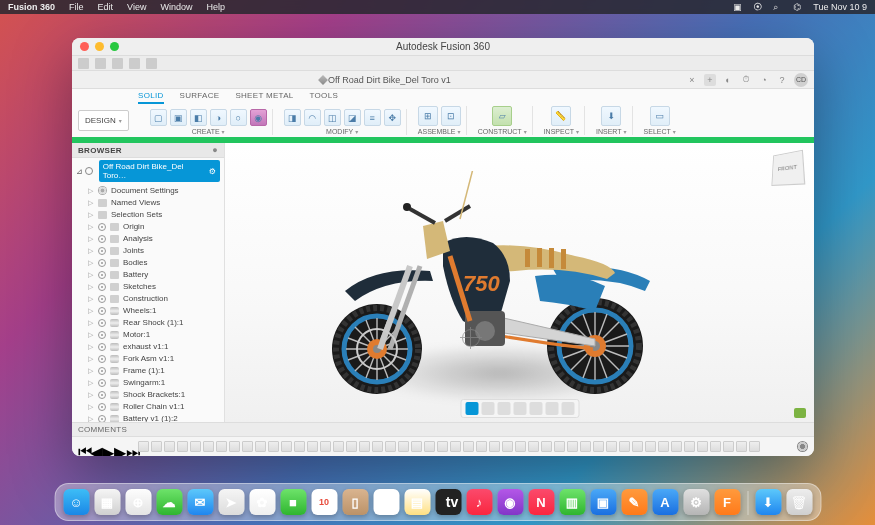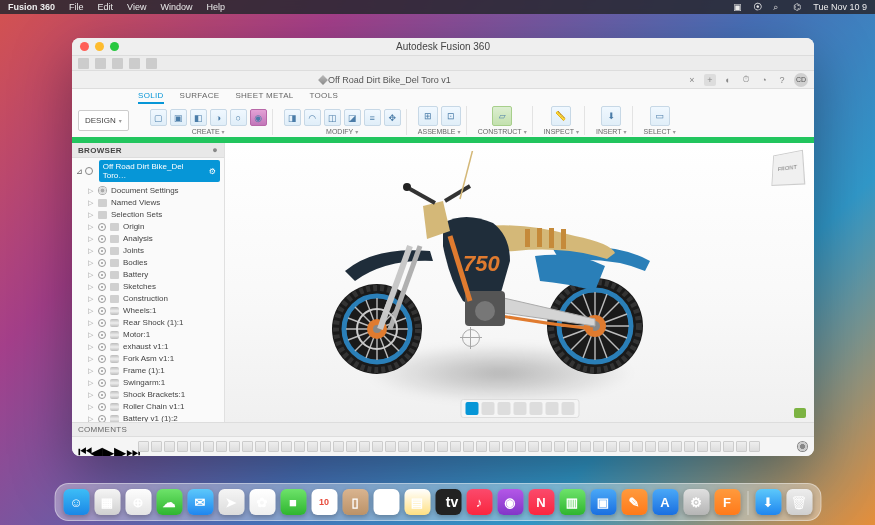--- a/index.html
+++ b/index.html
@@ -50,21 +50,21 @@
 .browser-list li .eye { width: 8px; height: 8px; border-radius: 50%; border: 1px solid #999; position: relative; flex-shrink: 0; }
 .browser-list li .eye::after { content: ''; position: absolute; top: 2px; left: 2px; width: 2px; height: 2px; background: #999; border-radius: 50%; }
 .browser-list li .fico { width: 9px; height: 8px; background: #d0d0d0; border-radius: 1px; flex-shrink: 0; }
 .browser-list li .gear { width: 9px; height: 9px; border-radius: 50%; background: radial-gradient(circle, #aaa 30%, #ddd 32%, #ddd 60%, #aaa 62%); flex-shrink: 0; }
 .browser-list li .cyl { width: 9px; height: 8px; background: linear-gradient(#bbb,#eee,#bbb); border-radius: 2px; flex-shrink: 0; }
 
 .viewport { flex: 1; position: relative; background: linear-gradient(#fff 0%, #f8f8f8 60%, #f0f0f0 100%); overflow: hidden; }
 .viewcube { position: absolute; top: 8px; right: 10px; width: 34px; height: 34px; background: #f0f0f0; border: 1px solid #ccc; transform: perspective(80px) rotateX(18deg) rotateY(-22deg); display: flex; align-items: center; justify-content: center; font-size: 6px; color: #777; }
 
 
-.bike { position: absolute; left: 90px; top: 8px; width: 350px; height: 250px; }
+.bike { position: absolute; left: 90px; top: 28px; width: 350px; height: 250px; }
 .bike svg { width: 100%; height: 100%; }
 .shadow-blob { position: absolute; left: 140px; top: 200px; width: 270px; height: 60px; background: radial-gradient(ellipse at center, rgba(0,0,0,0.25) 0%, rgba(0,0,0,0) 70%); filter: blur(4px); }
 
 .orbit-cursor { position: absolute; left: 237px; top: 186px; width: 18px; height: 18px; border: 1.5px solid #888; border-radius: 50%; opacity: 0.7; }
 .orbit-cursor::before, .orbit-cursor::after { content: ''; position: absolute; background: #888; }
 .orbit-cursor::before { left: 7px; top: -3px; width: 1px; height: 22px; }
 .orbit-cursor::after { top: 7px; left: -3px; height: 1px; width: 22px; }
 
 .viewport-toolbar { position: absolute; bottom: 4px; left: 50%; transform: translateX(-50%); display: flex; gap: 3px; background: rgba(245,245,245,0.9); padding: 2px 4px; border-radius: 3px; border: 1px solid #ddd; }
 .viewport-toolbar span { width: 13px; height: 13px; background: #ddd; border-radius: 2px; display: inline-block; }

